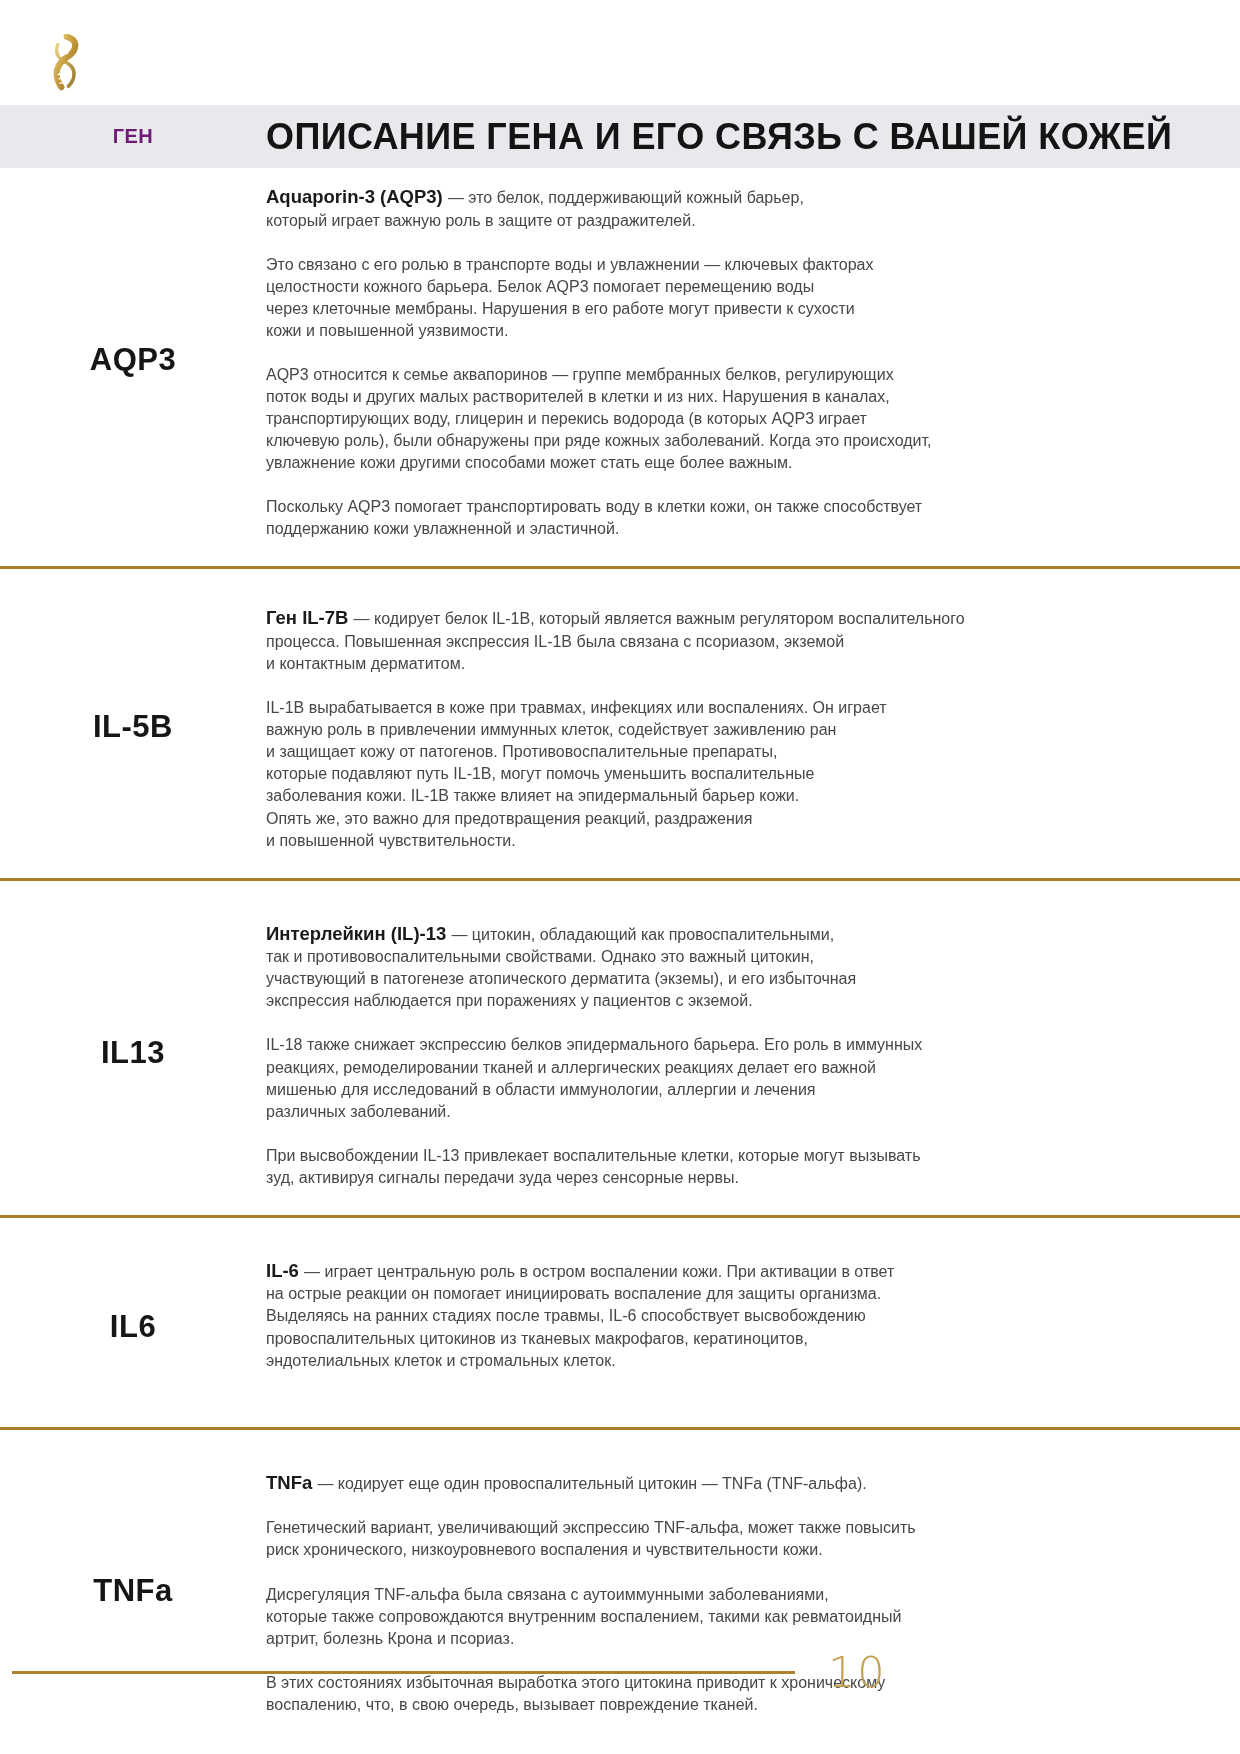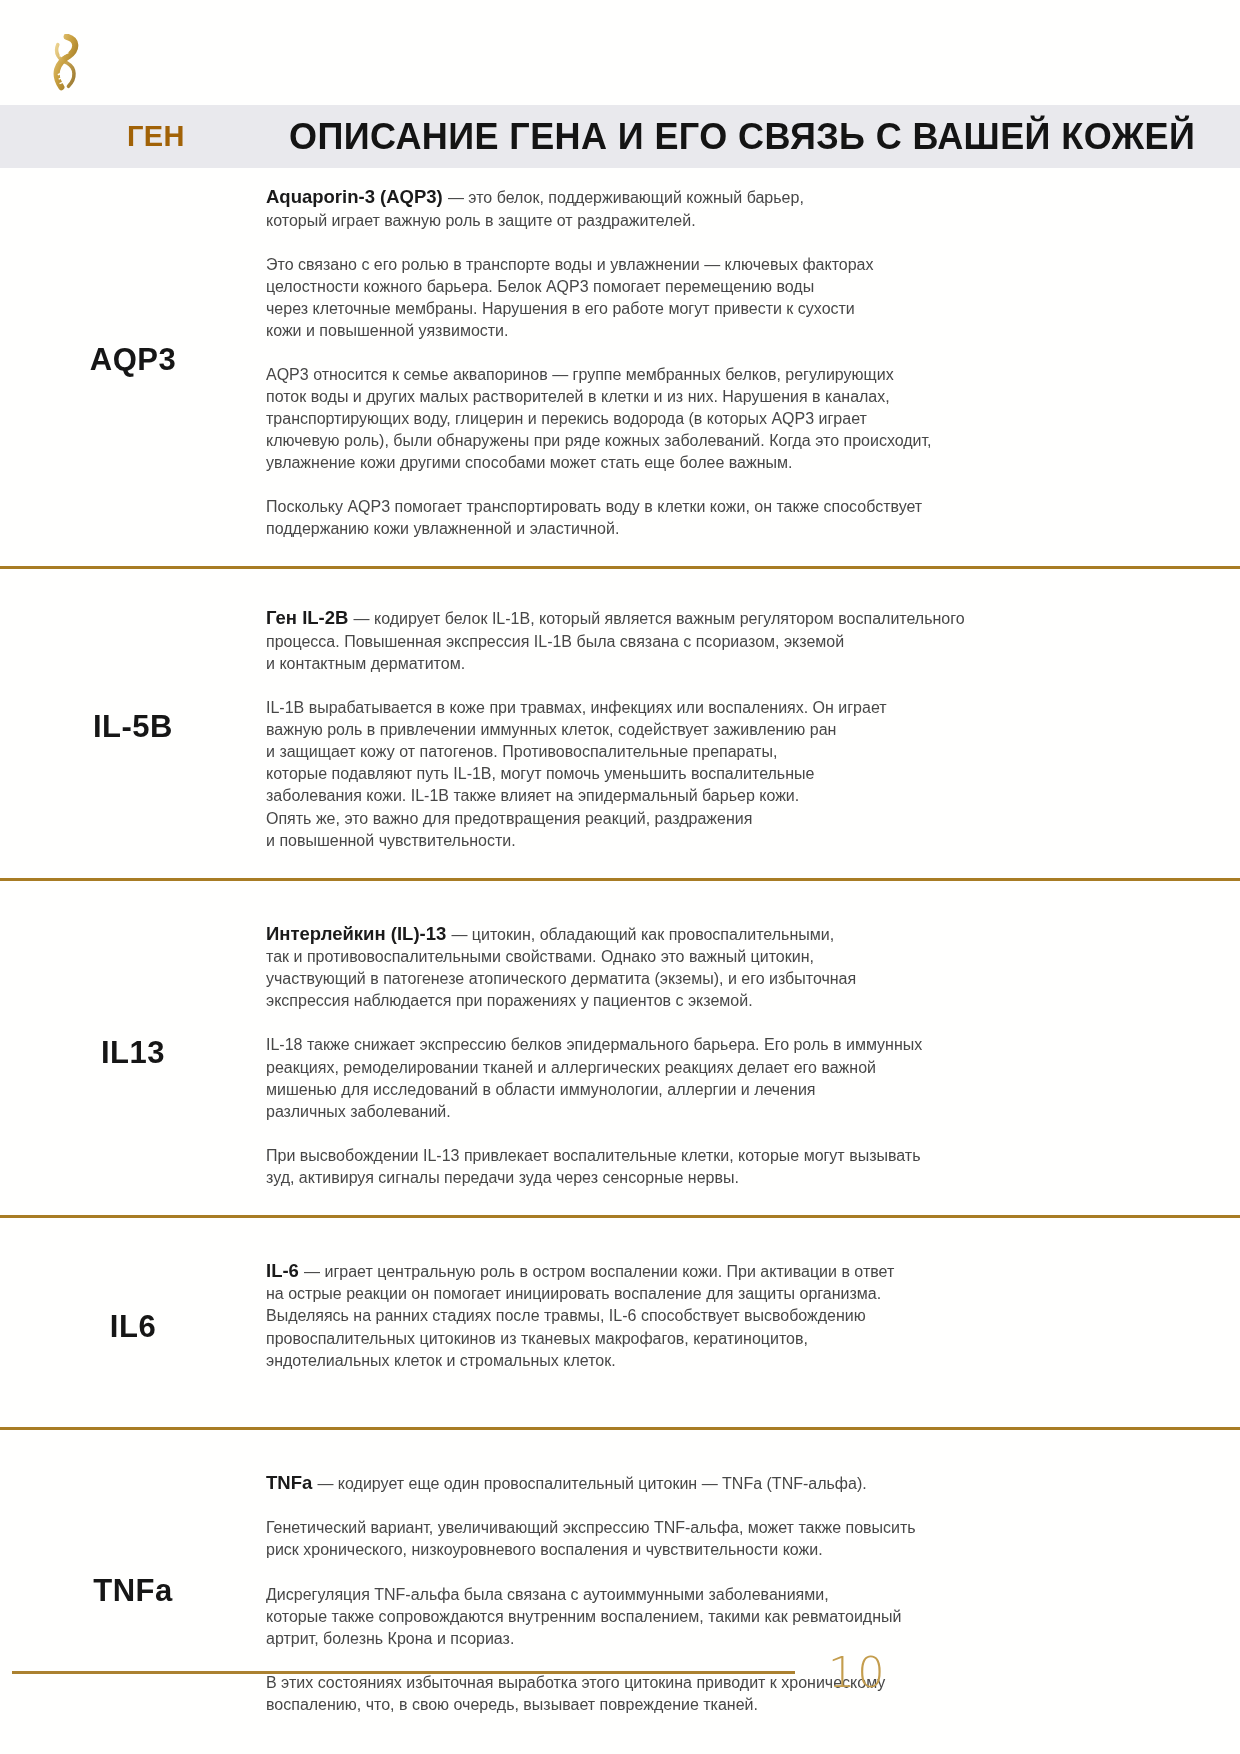--- a/index.html
+++ b/index.html
@@ -14,21 +14,21 @@
   
   .logo{position:absolute;left:46px;top:34px;width:36px;height:62px;}
   
   .table-header{
     position:absolute;left:0;top:105px;width:1240px;height:63px;
     background:#e9e9ed;
     display:flex;align-items:center;
   }
   .table-header .col-gene{
     width:266px;text-align:center;
-    font-size:29px;font-weight:700;color:#a16207;letter-spacing:.4px;margin-left:23px;
+    font-size:20px;font-weight:700;color:#701a75;letter-spacing:.4px;
   }
   .table-header .col-desc{
     flex:1;text-align:left;
     font-size:36px;font-weight:700;color:#141414;letter-spacing:.4px;
   }
   
   .table-body{position:absolute;left:0;top:168px;width:1240px;}
   .gene-row{
     display:flex;box-sizing:border-box;
     border-bottom:3px solid #a87c24;
@@ -117,21 +117,21 @@
 увлажнение кожи другими способами может стать еще более важным.</p>
           <p class="para">Поскольку AQP3 помогает транспортировать воду в клетки кожи, он также способствует
 поддержанию кожи увлажненной и эластичной.</p>
         </div>
       </div>
       <div class="gene-row">
         <div class="gene-col">
           <div class="gene-name">IL-5B</div>
         </div>
         <div class="gene-desc">
-          <p class="para"><span class="lead">Ген IL-2B </span>— кодирует белок IL-1B, который является важным регулятором воспалительного
+          <p class="para"><span class="lead">Ген IL-7B </span>— кодирует белок IL-1B, который является важным регулятором воспалительного
 процесса. Повышенная экспрессия IL-1B была связана с псориазом, экземой
 и контактным дерматитом.</p>
           <p class="para">IL-1B вырабатывается в коже при травмах, инфекциях или воспалениях. Он играет
 важную роль в привлечении иммунных клеток, содействует заживлению ран
 и защищает кожу от патогенов. Противовоспалительные препараты,
 которые подавляют путь IL-1B, могут помочь уменьшить воспалительные
 заболевания кожи. IL-1B также влияет на эпидермальный барьер кожи.
 Опять же, это важно для предотвращения реакций, раздражения
 и повышенной чувствительности.</p>
         </div>

